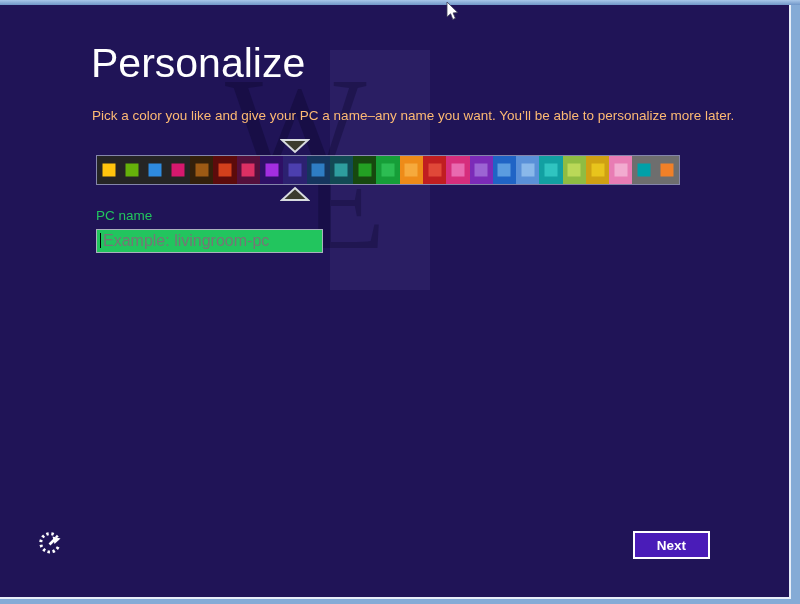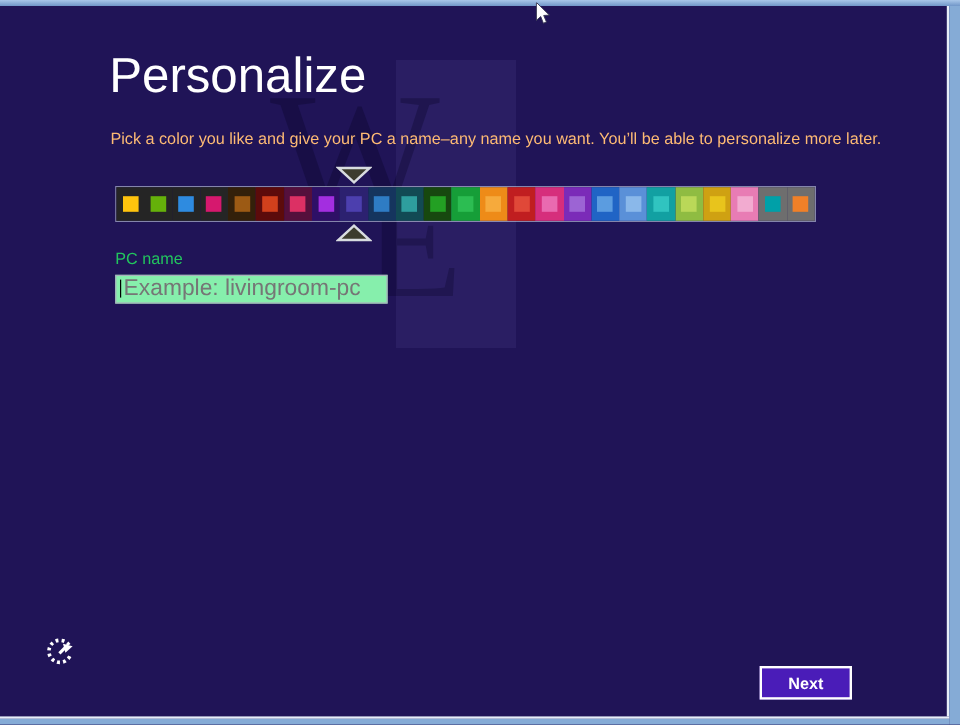--- a/index.html
+++ b/index.html
@@ -32,29 +32,29 @@
   .slider-bar{display:flex;width:584px;height:30px;box-sizing:border-box;
     border:1px solid rgba(215,225,240,0.55);}
   .seg{flex:1;position:relative;}
   .sq{width:13px;height:13px;position:absolute;top:50%;left:50%;transform:translate(-50%,-50%);}
   .marker{position:absolute;width:30px;height:16px;}
   .marker-top{top:-17px;}
   .marker-bottom{bottom:-17px;}
 
   .pcname-label{position:absolute;left:96px;top:208px;font-size:13.5px;color:#22c55e;}
   .pcname-input{position:absolute;left:96px;top:229px;width:219px;height:22px;
-    background:#86efac;border:1px solid #a9b1bd;font-size:19px;color:#1a1a1a;
+    background:#22c55e;border:1px solid #a9b1bd;font-size:16px;color:#1a1a1a;
     padding:0 0 0 6px;outline:none;}
   .pcname-input::placeholder{color:#767676;opacity:1;}
   .caret{position:absolute;left:100px;top:233px;width:1px;height:15px;background:#000;}
 
   .next-btn{position:absolute;left:633px;top:531px;width:77px;height:28px;
     background:#4a1cb8;border:2px solid #ffffff;box-sizing:border-box;
     color:#ffffff;font-size:13.5px;font-weight:700;font-family:"Liberation Sans", sans-serif;
-    display:flex;align-items:center;justify-content:center;cursor:pointer;padding:0;margin-top:24px;}
+    display:flex;align-items:center;justify-content:center;cursor:pointer;padding:0;}
 
   .ease-icon{position:absolute;left:36px;top:531px;width:27px;height:27px;}
   .cursor{position:absolute;left:446px;top:2px;width:14px;height:20px;}
 </style>
 </head>
 <body style="background: rgb(32, 20, 87);">
 
 <div class="frame-top"></div>
 <div class="frame-right-white"></div>
 <div class="frame-right-blue"></div>

